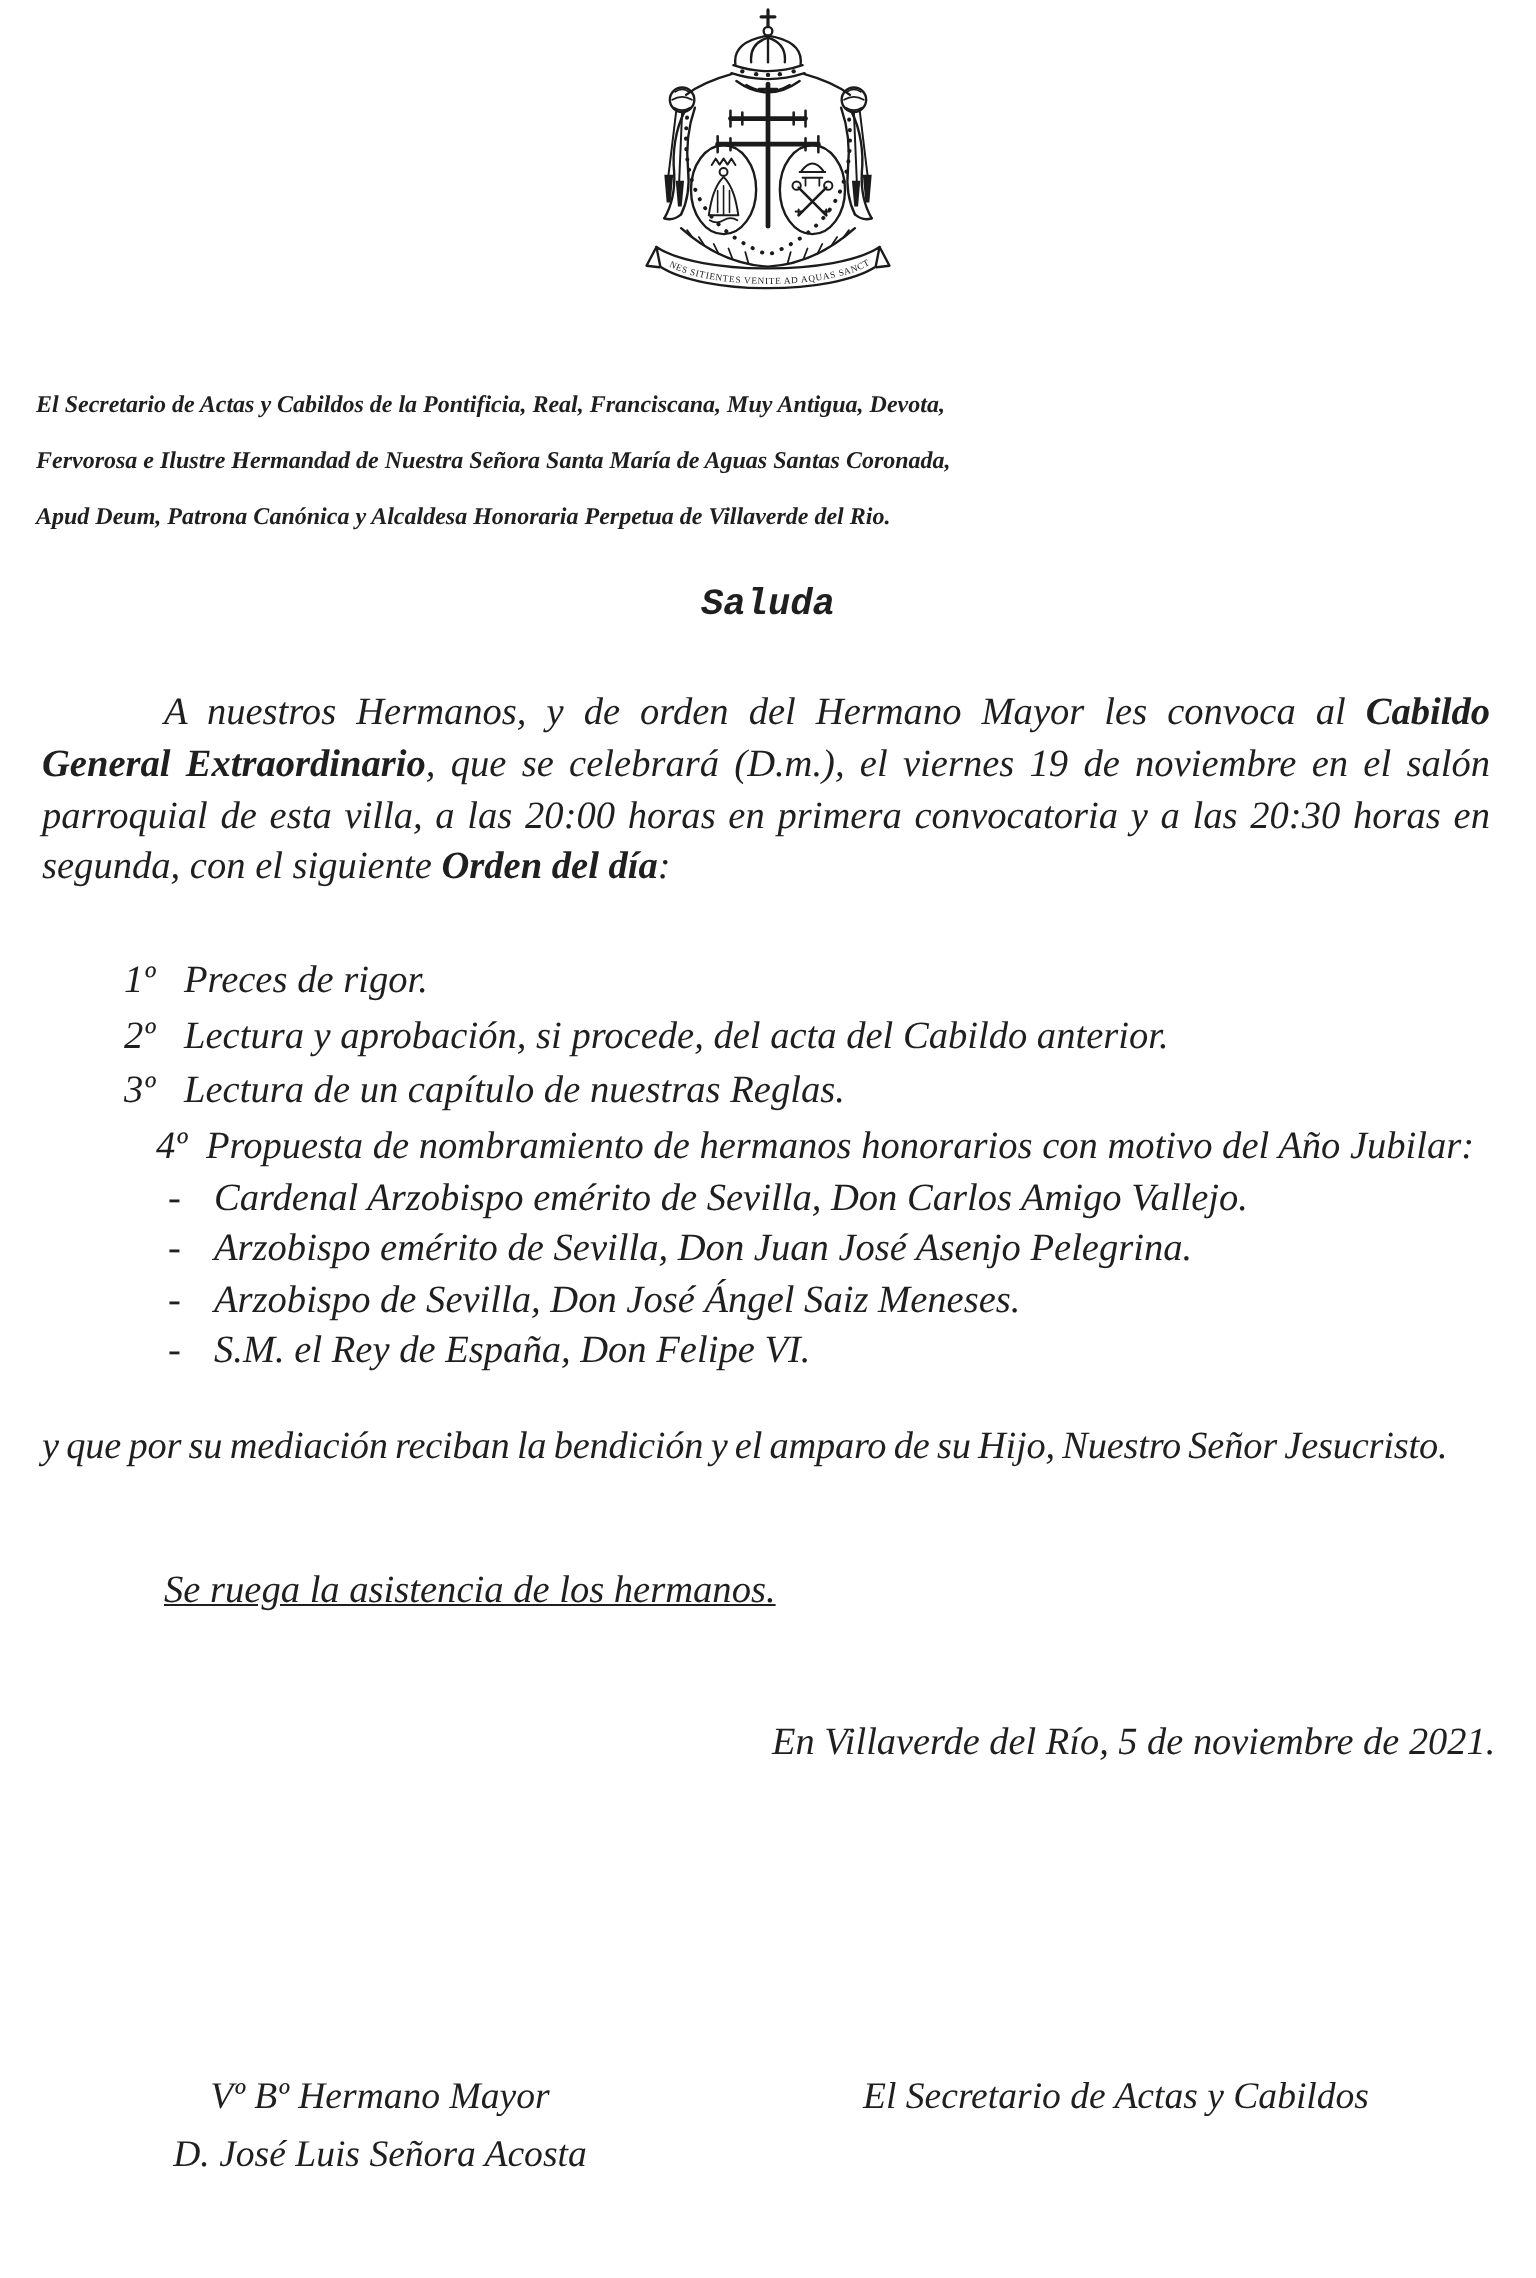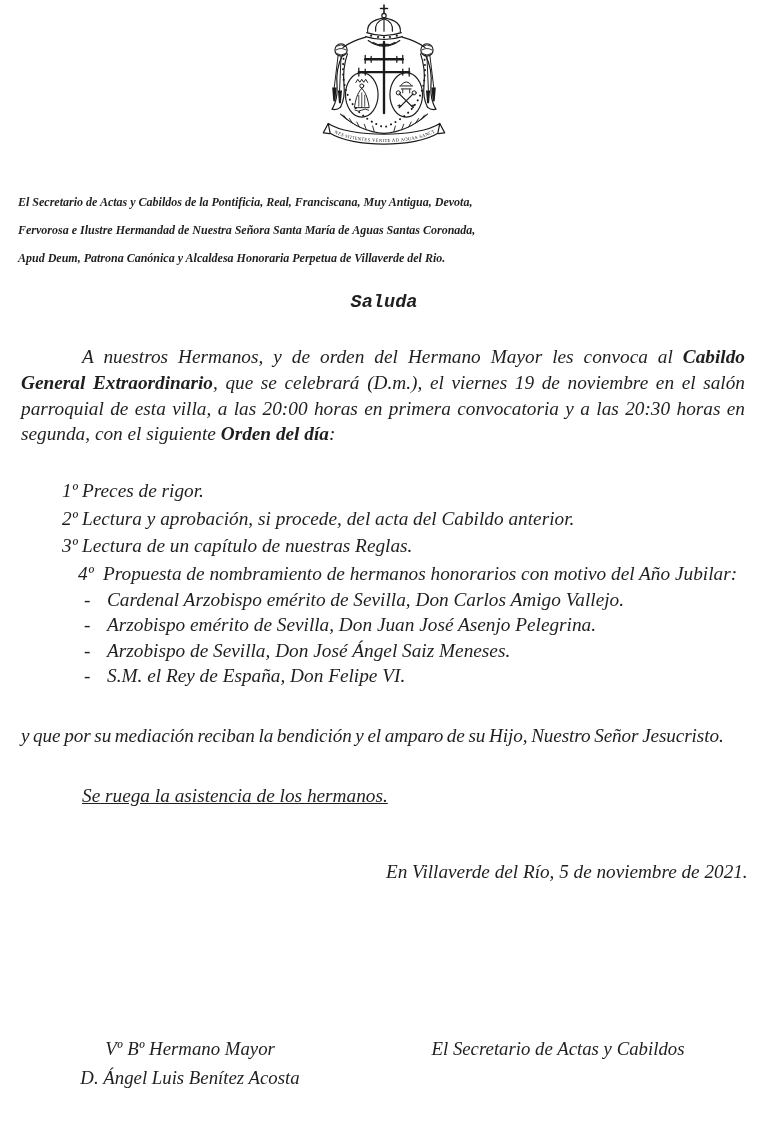--- a/index.html
+++ b/index.html
@@ -23,29 +23,29 @@
     font-weight:700; font-size:18.6px;font-family:Liberation Mono, monospace;
   }
 
   .convocation { top:344px; left:21px; width:724px; font-size:19.3px; line-height:25.8px; }
   .jline { text-align:justify; text-align-last:justify; }
   .jline.indent { text-indent:61px; }
   .jline.last { text-align-last:left; }
 
   .agenda { top:477px; left:62px; width:690px; font-size:19.3px; line-height:27.5px; }
   .agenda-row { white-space:nowrap; }
-  .agenda-num { display:inline-block; min-width:20px; }
+  .agenda-num { display:inline-block; min-width:20px; margin-right:10px; }
   .agenda-row:last-child .agenda-num { margin-right:5px;margin-left:16px; }
 
   .sublist { top:587px; left:84px; width:663px; font-size:19.3px; line-height:25.4px; }
   .sub-row { white-space:nowrap; }
   .sub-dash { display:inline-block; min-width:23px; }
 
   .closing { top:711px; left:21px; width:724px; font-size:19.2px; line-height:25.6px; }
-  .closing .tight { white-space:nowrap; letter-spacing:-0.1px; word-spacing:-1px; text-align-last:left;margin-top:12px; }
+  .closing .tight { white-space:nowrap; letter-spacing:-0.1px; word-spacing:-1px; text-align-last:left; }
 
   .attendance { top:785px; left:21px; width:724px; font-size:19.3px; text-indent:61px;text-decoration:underline; }
 
   .dateline { top:861px; left:386px; font-size:19.2px; white-space:nowrap; }
 
   .sig { top:1034px; width:310px; text-align:center; font-size:18.8px; line-height:29px; }
   .sig-left { left:35px; }
   .sig-right { left:403px; }
 </style>
 </head>
@@ -169,19 +169,19 @@
   <div class="abs closing">
     <div class="jline tight">y que por su mediación reciban la bendición y el amparo de su Hijo, Nuestro Señor Jesucristo.</div>
   </div>
 
   <div class="abs attendance">Se ruega la asistencia de los hermanos.</div>
 
   <div class="abs dateline">En Villaverde del Río, 5 de noviembre de 2021.</div>
 
   <div class="abs sig sig-left">
     <div>Vº Bº Hermano Mayor</div>
-    <div>D. Ángel Luis Benítez Acosta</div>
+    <div>D. José Luis Señora Acosta</div>
   </div>
   <div class="abs sig sig-right">
     <div>El Secretario de Actas y Cabildos</div>
   </div>
 
 </div>
 
 </body></html>

